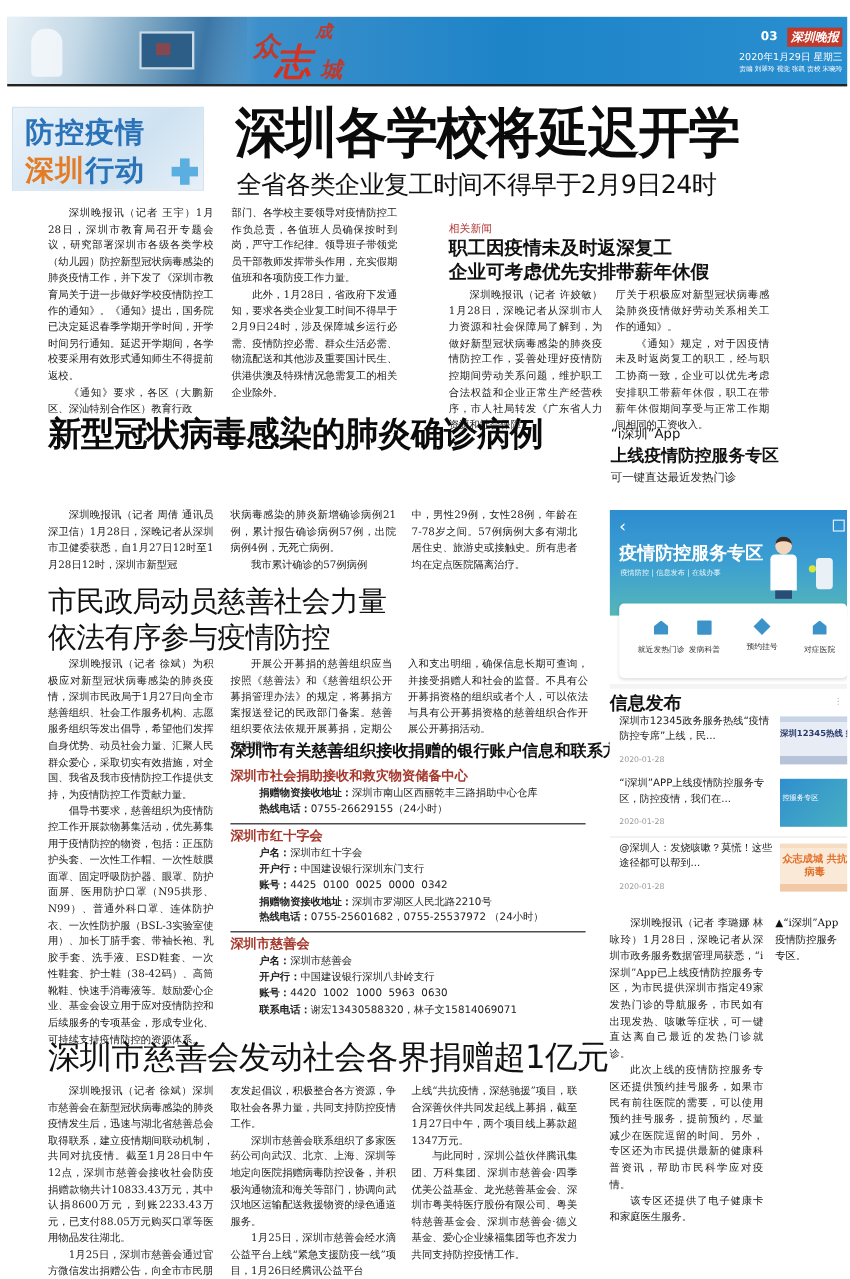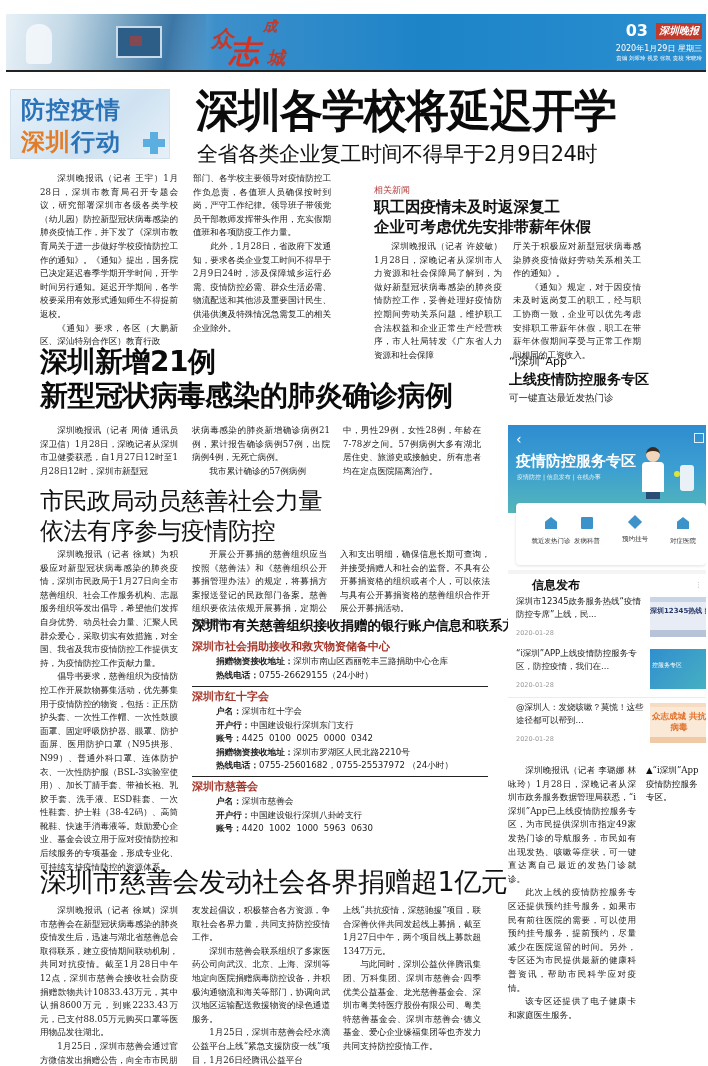--- a/index.html
+++ b/index.html
@@ -16,21 +16,21 @@
   .banner .photo .m1 { left: 20px; top: 10px; width: 26px; height: 40px; border-radius: 12px 12px 4px 4px; background: #f5f8fb; opacity: .85; }
   .banner .photo .m2 { left: 110px; top: 12px; width: 46px; height: 32px; background: #2d5e88; border: 2px solid #c9dbe8; }
   .banner .photo .m2:after { content:""; position:absolute; left:12px; top:8px; width:12px; height:10px; background:#c0392b; opacity:.6; }
   .banner .calligraphy { left: 205px; top: 4px; width: 82px; height: 52px; font-family: "DejaVu Serif", serif; font-weight: bold; color: #c0392b; }
   .banner .calligraphy .c1 { left: 0; top: 6px; font-size: 22px; font-style: italic; }
   .banner .calligraphy .c2 { left: 18px; top: 14px; font-size: 30px; color: #d6301f; font-style: italic; }
   .banner .calligraphy .c3 { left: 52px; top: 0; font-size: 14px; font-style: italic; }
   .banner .calligraphy .c4 { left: 56px; top: 28px; font-size: 18px; font-style: italic; }
   .banner .slogan { left: 300px; top: 14px; font-size: 25px; font-weight: bold; color: #fff; letter-spacing: 2px; -webkit-text-stroke: 1px #1b3e6a; text-shadow: 1px 1px 0 #1b3e6a; }
   .banner .pageinfo { right: 4px; top: 6px; width: 112px; text-align: right; color: #fff; }
-  .banner .pagenum { font-size: 16px; font-weight: bold; color: #fff; display: inline-block; vertical-align: middle; }
+  .banner .pagenum { font-size: 10px; font-weight: bold; color: #fff; display: inline-block; vertical-align: middle; }
   .banner .paperlogo { display: inline-block; vertical-align: middle; background: #c0392b; color: #fff; font-family: "DejaVu Serif", serif; font-size: 10px; font-weight: bold; padding: 1px 3px; margin-left: 3px; font-style: italic; }
   .banner .date { font-size: 8px; margin-top: 3px; color: #fff; }
   .banner .editors { font-size: 5.5px; margin-top: 1px; color: #fff; white-space: nowrap; }
 
   
   .badge { left: 10px; top: 89px; width: 160px; height: 70px; background: linear-gradient(135deg,#e8f2fa,#cfe2f1 60%,#e6f0f8); border: 1px solid #d4e2ee; }
   .badge .l1 { left: 10px; top: 4px; font-size: 24px; font-weight: bold; color: #2b73b8; letter-spacing: 1px; }
   .badge .l2 { left: 10px; top: 36px; font-size: 24px; font-weight: bold; letter-spacing: 1px; }
   .badge .l2 .a { color: #e47b25; }
   .badge .l2 .b { color: #2b73b8; }
@@ -71,21 +71,21 @@
   .phone .hero .micro { left: 172px; top: 40px; width: 14px; height: 26px; background: #e9f1f7; border-radius: 3px; }
   .phone .hero .bulb { left: 166px; top: 46px; width: 6px; height: 6px; border-radius: 50%; background: #d9e63a; }
   .phone .menu { left: 8px; top: 78px; width: 190px; height: 62px; background: #fff; border-radius: 4px; box-shadow: 0 1px 3px rgba(0,0,0,.12); }
   .phone .menu .it { top: 14px; width: 46px; text-align: center; }
   .phone .menu .ic { margin: 0 auto; width: 12px; height: 12px; background: #3b93c9; }
   .phone .menu .ic.house { clip-path: polygon(50% 0,100% 40%,100% 100%,0 100%,0 40%); }
   .phone .menu .ic.book { border-radius: 1px; }
   .phone .menu .ic.diamond { transform: rotate(45deg); width: 10px; height: 10px; }
   .phone .menu .lbl { font-size: 6.5px; color: #333; margin-top: 8px; white-space: nowrap; }
   .phone .sep1 { left: 0; top: 145px; width: 198px; height: 4px; background: #f4f4f4; }
-  .phone .info-h { left: 24px; top: 152px; font-size: 12px; font-weight: bold; color: #111; }
+  .phone .info-h { left: 0; top: 152px; font-size: 15px; font-weight: bold; color: #111; }
   .phone .dots { right: 4px; top: 156px; font-size: 7px; color: #aaa; }
   .phone .news { left: 8px; width: 190px; height: 50px; }
   .phone .news .nt { left: 0; top: 0; width: 128px; font-size: 8.5px; line-height: 13px; color: #222; }
   .phone .news .nd { left: 0; top: 34px; font-size: 6.5px; color: #999; }
   .phone .news .thumb { left: 134px; top: 2px; width: 58px; height: 40px; }
   .thumb1 { background: linear-gradient(180deg,#c9d4e6 0 12%,#e8edf5 12% 82%,#b7c3d8 82%); color:#2a3a6a; font-size:7px; font-weight:bold; text-align:center; padding-top:10px; line-height:9px; white-space:nowrap; overflow:hidden; }
   .thumb2 { background: linear-gradient(135deg,#2f8fcf,#48b0c1); color:#fff; font-size:6px; padding-top:12px; padding-left:2px; white-space:nowrap; overflow:hidden; }
   .thumb3 { background: linear-gradient(180deg,#f7dcc4 0 10%,#fbe9d7 10% 85%,#f2c9a6 85%); color:#e0702a; font-size:8.5px; font-weight:bold; text-align:center; padding-top:8px; line-height:11px; overflow:hidden; }
   .phone .sep2 { left: 0; height: 1px; width: 198px; background: #ececec; }
 
@@ -141,21 +141,20 @@
 </div>
 <div class="abs body-text" style="left:374px;top:240px;width:128px;">
   <p>深圳晚报讯（记者 许姣敏）1月28日，深晚记者从深圳市人力资源和社会保障局了解到，为做好新型冠状病毒感染的肺炎疫情防控工作，妥善处理好疫情防控期间劳动关系问题，维护职工合法权益和企业正常生产经营秩序，市人社局转发《广东省人力资源和社会保障</p>
 </div>
 <div class="abs body-text" style="left:513px;top:240px;width:128px;">
   <p class="noind">厅关于积极应对新型冠状病毒感染肺炎疫情做好劳动关系相关工作的通知》。</p>
   <p>《通知》规定，对于因疫情未及时返岗复工的职工，经与职工协商一致，企业可以优先考虑安排职工带薪年休假，职工在带薪年休假期间享受与正常工作期间相同的工资收入。</p>
 </div>
 
 <div class="abs h2">
-  <div>深圳新增21例</div>
   <div>新型冠状病毒感染的肺炎确诊病例</div>
 </div>
 <div class="abs body-text" style="left:40px;top:424px;width:138px;">
   <p>深圳晚报讯（记者 周倩 通讯员 深卫信）1月28日，深晚记者从深圳市卫健委获悉，自1月27日12时至1月28日12时，深圳市新型冠</p>
 </div>
 <div class="abs body-text" style="left:192px;top:424px;width:138px;">
   <p class="noind">状病毒感染的肺炎新增确诊病例21例，累计报告确诊病例57例，出院病例4例，无死亡病例。</p>
   <p>我市累计确诊的57例病例</p>
 </div>
 <div class="abs body-text" style="left:343px;top:424px;width:138px;">
@@ -191,20 +190,21 @@
   <div><span class="k">账号：</span><span style="white-space:pre">4425  0100  0025  0000  0342</span></div>
   <div><span class="k">捐赠物资接收地址：</span><span>深圳市罗湖区人民北路2210号</span></div>
   <div><span class="k">热线电话：</span><span>0755-25601682，0755-25537972  （24小时）</span></div>
 </div>
 <div class="abs org-sep" style="top:776px;"></div>
 <div class="abs org-block" style="top:778px;">
   <div class="org-name">深圳市慈善会</div>
   <div><span class="k">户名：</span><span>深圳市慈善会</span></div>
   <div><span class="k">开户行：</span><span>中国建设银行深圳八卦岭支行</span></div>
   <div><span class="k">账号：</span><span style="white-space:pre">4420  1002  1000  5963  0630</span></div>
+  <div><span class="k">联系电话：</span><span>谢宏13430588320，林子文15814069071</span></div>
 </div>
 
 <div class="abs h4">深圳市慈善会发动社会各界捐赠超1亿元</div>
 <div class="abs body-text" style="left:40px;top:904px;width:138px;">
   <p>深圳晚报讯（记者 徐斌）深圳市慈善会在新型冠状病毒感染的肺炎疫情发生后，迅速与湖北省慈善总会取得联系，建立疫情期间联动机制，共同对抗疫情。截至1月28日中午12点，深圳市慈善会接收社会防疫捐赠款物共计10833.43万元，其中认捐8600万元，到账2233.43万元，已支付88.05万元购买口罩等医用物品发往湖北。</p>
   <p>1月25日，深圳市慈善会通过官方微信发出捐赠公告，向全市市民朋</p>
 </div>
 <div class="abs body-text" style="left:192px;top:904px;width:138px;">
   <p class="noind">友发起倡议，积极整合各方资源，争取社会各界力量，共同支持防控疫情工作。</p>
   <p>深圳市慈善会联系组织了多家医药公司向武汉、北京、上海、深圳等地定向医院捐赠病毒防控设备，并积极沟通物流和海关等部门，协调向武汉地区运输配送救援物资的绿色通道服务。</p>

